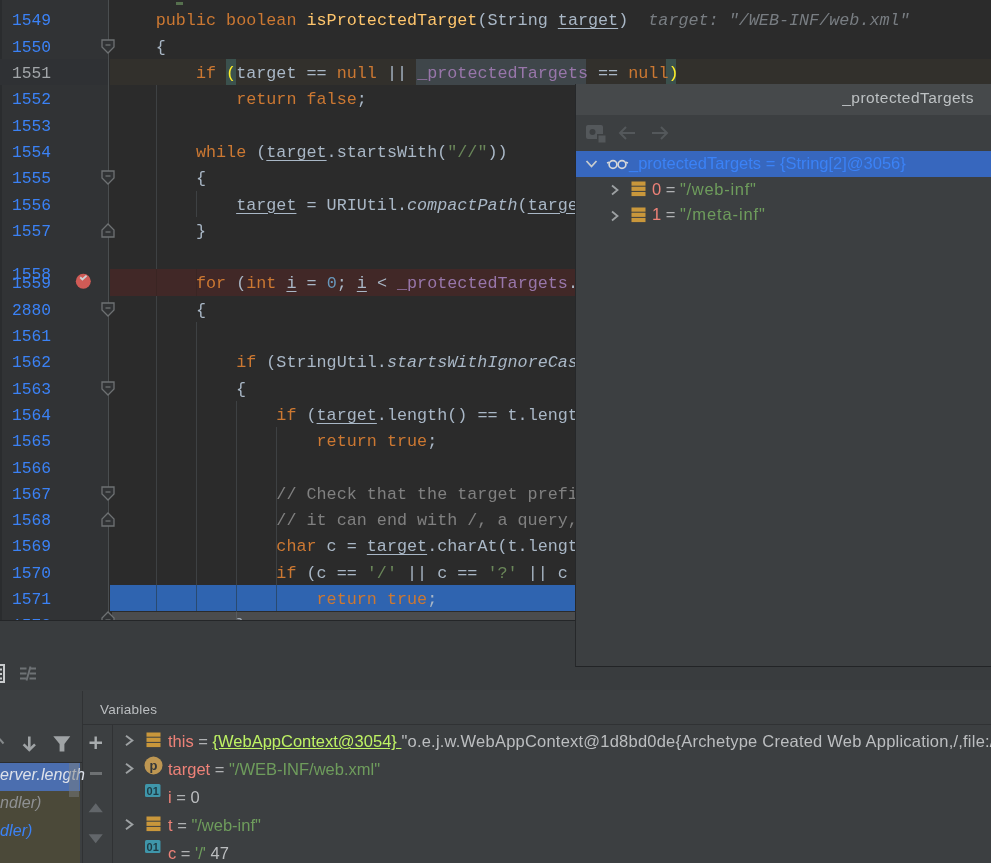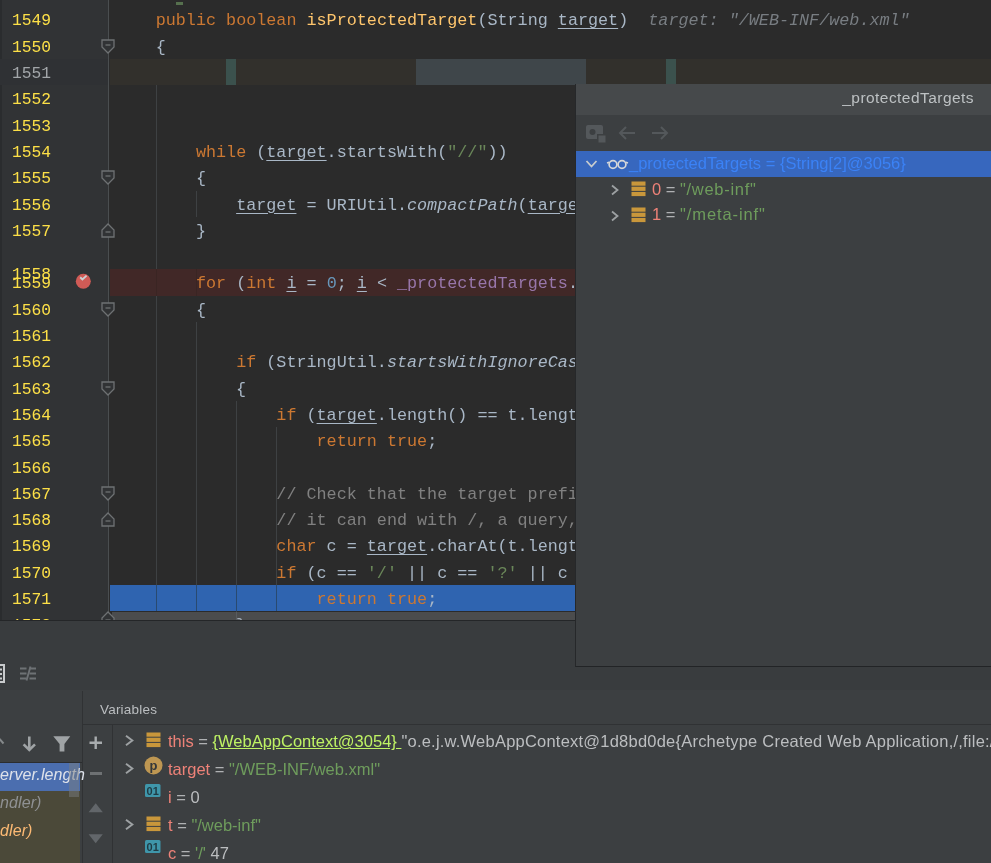--- a/index.html
+++ b/index.html
@@ -3,21 +3,21 @@
 <meta charset="utf-8">
 <style>
   html,body{margin:0;padding:0;}
   body{width:991px;height:863px;overflow:hidden;background:#2B2B2B;position:relative;
        font-family:"Liberation Sans", sans-serif;}
   .abs{position:absolute;}
   
   #ed{left:0;top:0;width:991px;height:621px;background:#2B2B2B;overflow:hidden;}
   .gut{left:0;top:0;width:108px;height:621px;background:#313335;}
   .ln{left:12px;width:60px;height:26.3px;line-height:26.3px;padding-top:2.1px;
-      font-family:"Liberation Mono",monospace;font-size:16.3px;color:#fde047;white-space:pre;}
+      font-family:"Liberation Mono",monospace;font-size:16.3px;color:#3b82f6;white-space:pre;}
   .cl{left:115.5px;height:26.3px;line-height:26.3px;padding-top:2.1px;white-space:pre;
       font-family:"Liberation Mono",monospace;font-size:16.75px;color:#A9B7C6;text-align:center;}
   .kw{color:#CC7832;}
   .st{color:#6A8759;}
   .cm{color:#808080;}
   .fl{color:#9876AA;}
   .md{color:#FFC66D;}
   .nm{color:#6897BB;}
   .it{font-style:italic;}
   .un{text-decoration:underline;text-underline-offset:3px;text-decoration-thickness:1px;}
@@ -77,36 +77,38 @@
   <div class="abs ln" style="top:32.7px">1550</div>
   <div class="abs ln" style="top:59px;color:#A2A6A9">1551</div>
   <div class="abs ln" style="top:85.3px">1552</div>
   <div class="abs ln" style="top:111.6px">1553</div>
   <div class="abs ln" style="top:137.9px">1554</div>
   <div class="abs ln" style="top:164.2px">1555</div>
   <div class="abs ln" style="top:190.5px">1556</div>
   <div class="abs ln" style="top:216.8px">1557</div>
   <div class="abs ln" style="top:260px">1558</div>
   <div class="abs ln" style="top:269.4px">1559</div>
-  <div class="abs ln" style="top:295.7px">1560</div>
+  <div class="abs ln" style="top:295.7px">2880</div>
   <div class="abs ln" style="top:322px">1561</div>
   <div class="abs ln" style="top:348.3px">1562</div>
   <div class="abs ln" style="top:374.6px">1563</div>
   <div class="abs ln" style="top:400.9px">1564</div>
   <div class="abs ln" style="top:427.2px">1565</div>
   <div class="abs ln" style="top:453.5px">1566</div>
   <div class="abs ln" style="top:479.8px">1567</div>
   <div class="abs ln" style="top:506.1px">1568</div>
   <div class="abs ln" style="top:532.4px">1569</div>
   <div class="abs ln" style="top:558.7px">1570</div>
   <div class="abs ln" style="top:585px">1571</div>
   <div class="abs ln" style="top:611.3px">1572</div>
 
   <div class="abs cl" style="top:6.4px">    <span class="kw">public boolean</span> <span class="md">isProtectedTarget</span>(String <span class="un">target</span>)  <span class="inl">target: "/WEB-INF/web.xml"</span></div>
   <div class="abs cl" style="top:32.7px">    {</div>
+  <div class="abs cl" style="top:59px">        <span class="kw">if</span> <span class="brk">(</span>target == <span class="kw">null</span> || <span class="fl">_protectedTargets</span> == <span class="kw">null</span><span class="brk">)</span></div>
+  <div class="abs cl" style="top:85.3px">            <span class="kw">return false</span>;</div>
   <div class="abs cl" style="top:137.9px">        <span class="kw">while</span> (<span class="un">target</span>.startsWith(<span class="st">"//"</span>))</div>
   <div class="abs cl" style="top:164.2px">        {</div>
   <div class="abs cl" style="top:190.5px">            <span class="un">target</span> = URIUtil.<span class="it">compactPath</span>(<span class="un">target</span>);</div>
   <div class="abs cl" style="top:216.8px">        }</div>
   <div class="abs cl" style="top:269.4px">        <span class="kw">for</span> (<span class="kw">int</span> <span class="un">i</span> = <span class="nm">0</span>; <span class="un">i</span> &lt; <span class="fl">_protectedTargets</span>.length; <span class="un">i</span>++)</div>
   <div class="abs cl" style="top:295.7px">        {</div>
   <div class="abs cl" style="top:348.3px">            <span class="kw">if</span> (StringUtil.<span class="it">startsWithIgnoreCase</span>(<span class="un">target</span>, t))</div>
   <div class="abs cl" style="top:374.6px">            {</div>
   <div class="abs cl" style="top:400.9px">                <span class="kw">if</span> (<span class="un">target</span>.length() == t.length())</div>
   <div class="abs cl" style="top:427.2px">                    <span class="kw">return true</span>;</div>
@@ -165,21 +167,21 @@
 <div class="abs" style="left:100px;top:702px;font-size:13.5px;letter-spacing:0.2px;color:#BBBEC0">Variables</div>
 <div class="abs hline" style="left:82px;top:724px;width:909px;background:#303234"></div>
 <div class="abs vline" style="left:82px;top:691px;height:172px;background:#303234"></div>
 <div class="abs vline" style="left:112px;top:725px;height:138px;background:#303234"></div>
 <div class="abs hline" style="left:0;top:762px;width:82px;background:#2B2D2F"></div>
 
 <div class="abs" style="left:0;top:763px;width:79.5px;height:27.5px;background:#4B6EAF"></div>
 <div class="abs" style="left:0;top:790.5px;width:79.5px;height:72.5px;background:#4B4939"></div>
 <div class="abs" style="left:0px;top:766px;font-size:16px;letter-spacing:0.1px;font-style:italic;color:#DEE2EA;white-space:pre">erver.length</div>
 <div class="abs" style="left:0px;top:794px;font-size:16px;letter-spacing:0.1px;font-style:italic;color:#8F9193;white-space:pre">ndler)</div>
-<div class="abs" style="left:0px;top:822px;font-size:16px;letter-spacing:0.1px;font-style:italic;color:#fdba74;white-space:pre">dler)</div>
+<div class="abs" style="left:0px;top:822px;font-size:16px;letter-spacing:0.1px;font-style:italic;color:#3b82f6;white-space:pre">dler)</div>
 <div class="abs" style="left:69px;top:763px;width:10px;height:34px;background:#787C80;opacity:.5"></div>
 
 <svg class="abs" style="left:0;top:664px" width="6" height="20">
   <rect x="-8" y="1" width="12" height="17" fill="none" stroke="#C8CACC" stroke-width="2"></rect>
   <rect x="-2" y="4.5" width="4" height="2" fill="#C8CACC"></rect>
   <rect x="-2" y="9" width="4" height="2" fill="#C8CACC"></rect>
   <rect x="-2" y="13.5" width="4" height="2" fill="#C8CACC"></rect>
 </svg>
 <svg class="abs" style="left:20px;top:666px" width="17" height="15" fill="none" stroke="#6E7275" stroke-width="1.9">
   <path d="M0 2.5 H6.5 M9.5 2.5 H16"></path>

